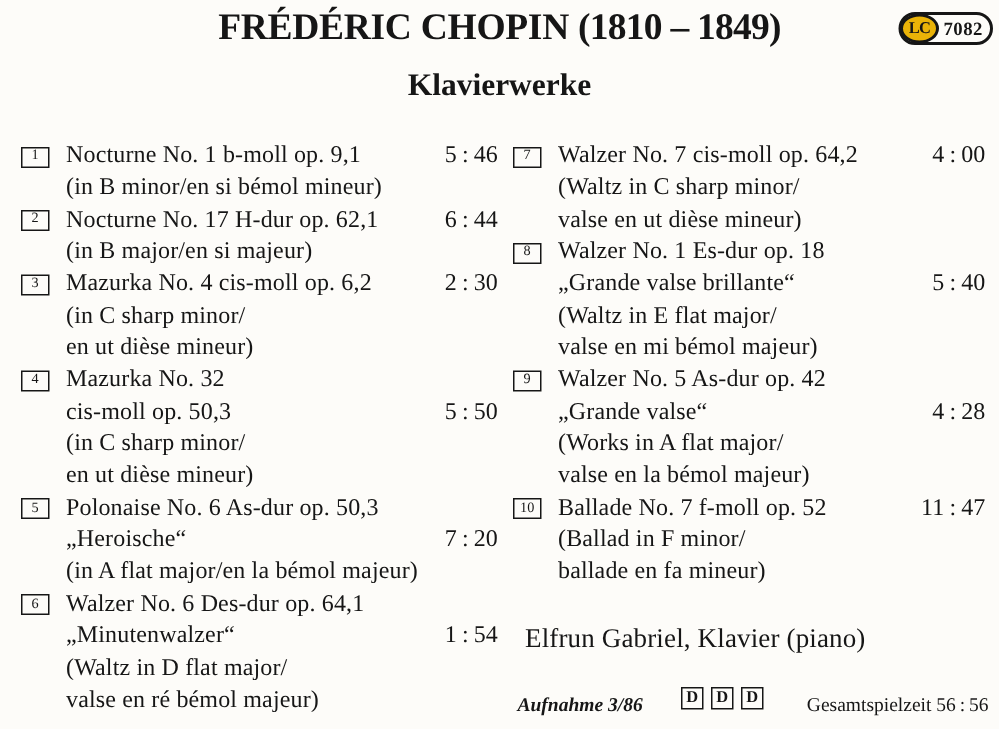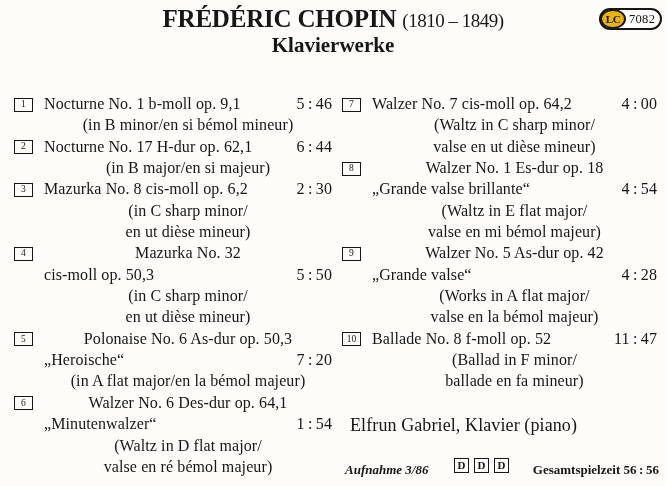--- a/index.html
+++ b/index.html
@@ -9,66 +9,66 @@
     margin:0 auto;
     background:#fdfcf9;
     color:#161616;
     font-family:"Liberation Serif","DejaVu Serif",serif;
     overflow:hidden;
   }
 
   
   .header { position:absolute; top:5px; left:0; width:666px; text-align:center; line-height:1.08; }
   .composer-line { font-size:25px; font-weight:700; letter-spacing:-0.2px; white-space:nowrap; }
-  .composer-line .dates { font-weight:400; font-size:19px; letter-spacing:-0.5px; }
-  .work-title { font-size:21px; font-weight:700; margin-top:2px; }
+  .composer-line .dates { font-weight:700; font-size:25px; letter-spacing:-0.5px; }
+  .work-title { font-size:21px; font-weight:700; margin-top:13px; }
   .subtitle { font-size:17px; margin-top:1px; }
 
   
   .lc-badge {
     position:absolute; top:8px; left:599px;
     display:inline-flex; align-items:center;
     border:2px solid #161616; border-radius:11px;
     height:18px; padding-right:5px; background:#fdfcf9;
   }
   .lc-oval {
     display:inline-flex; align-items:center; justify-content:center;
     border:2px solid #161616; border-radius:50%;
     height:16px; min-width:22px; margin:-1px 0 -1px -1px;
     font-size:11px; font-weight:700; letter-spacing:-0.5px;
     background:#eab308;
   }
-  .lc-num { font-size:12.5px; font-weight:400; padding-left:3px; letter-spacing:0.3px;text-align:center; }
+  .lc-num { font-size:12.5px; font-weight:700; padding-left:3px; letter-spacing:0.3px;text-align:center; }
 
   
   .track-col { position:absolute; top:93px; font-size:16px; line-height:21.35px; letter-spacing:0.1px; }
   .track-col.left  { left:14px;  width:318px; }
   .track-col.right { left:342px; width:315px; }
   .track { display:flex; align-items:flex-start; }
   .tnum {
     flex:none; width:17px; height:12px; margin:4.5px 11px 0 0;
     border:1.4px solid #161616;
     display:inline-flex; align-items:center; justify-content:center;
     font-size:9.5px; line-height:1;
   }
   .tlines { flex:1; min-width:0; }
-  .tline { display:flex;justify-content:center; }
+  .tline { display:flex; }
   .ttext { white-space:nowrap; }
   .ttime { margin-left:auto; padding-left:6px; white-space:nowrap; }
 
   
   .performer { position:absolute; left:350px; top:415px; font-size:18px; letter-spacing:0.1px; }
   .foot-recording { position:absolute; left:345px; top:462px; font-size:13px; font-weight:700;font-style:italic; }
   .spars { position:absolute; left:454px; top:458px; display:flex; gap:5px; }
   .spars-box {
     width:13px; height:13px; border:1.6px solid #161616;
     display:inline-flex; align-items:center; justify-content:center;
     font-size:11px; font-weight:700; line-height:1;
   }
-  .foot-total { position:absolute; right:7px; top:462px; font-size:13px; font-weight:700; }
+  .foot-total { position:absolute; right:7px; top:462px; font-size:13px; font-weight:400; }
 </style>
 </head>
 <body>
 
 <div class="page">
 
   <div class="header">
     <div class="composer-line">
       <span>FRÉDÉRIC CHOPIN</span>
       <span class="dates">(1810 – 1849)</span>
@@ -109,21 +109,21 @@
     <span class="ttext">(in B major/en si majeur)</span>
 
   </div>
 </div>
   </div>
 
   <div class="track">
     <span class="tnum">3</span>
     <div class="tlines">
   <div class="tline">
-    <span class="ttext">Mazurka No. 8 cis-moll op. 6,2</span>
+    <span class="ttext">Mazurka No. 4 cis-moll op. 6,2</span>
     <span class="ttime">2 : 30</span>
   </div>
 
   <div class="tline">
     <span class="ttext">(in C sharp minor/</span>
 
   </div>
 
   <div class="tline">
     <span class="ttext">en ut dièse mineur)</span>
@@ -226,21 +226,21 @@
   <div class="track">
     <span class="tnum">8</span>
     <div class="tlines">
   <div class="tline">
     <span class="ttext">Walzer No. 1 Es-dur op. 18</span>
 
   </div>
 
   <div class="tline">
     <span class="ttext">„Grande valse brillante“</span>
-    <span class="ttime">4 : 54</span>
+    <span class="ttime">5 : 40</span>
   </div>
 
   <div class="tline">
     <span class="ttext">(Waltz in E flat major/</span>
 
   </div>
 
   <div class="tline">
     <span class="ttext">valse en mi bémol majeur)</span>
 
@@ -270,21 +270,21 @@
     <span class="ttext">valse en la bémol majeur)</span>
 
   </div>
 </div>
   </div>
 
   <div class="track">
     <span class="tnum">10</span>
     <div class="tlines">
   <div class="tline">
-    <span class="ttext">Ballade No. 8 f-moll op. 52</span>
+    <span class="ttext">Ballade No. 7 f-moll op. 52</span>
     <span class="ttime">11 : 47</span>
   </div>
 
   <div class="tline">
     <span class="ttext">(Ballad in F minor/</span>
 
   </div>
 
   <div class="tline">
     <span class="ttext">ballade en fa mineur)</span>

